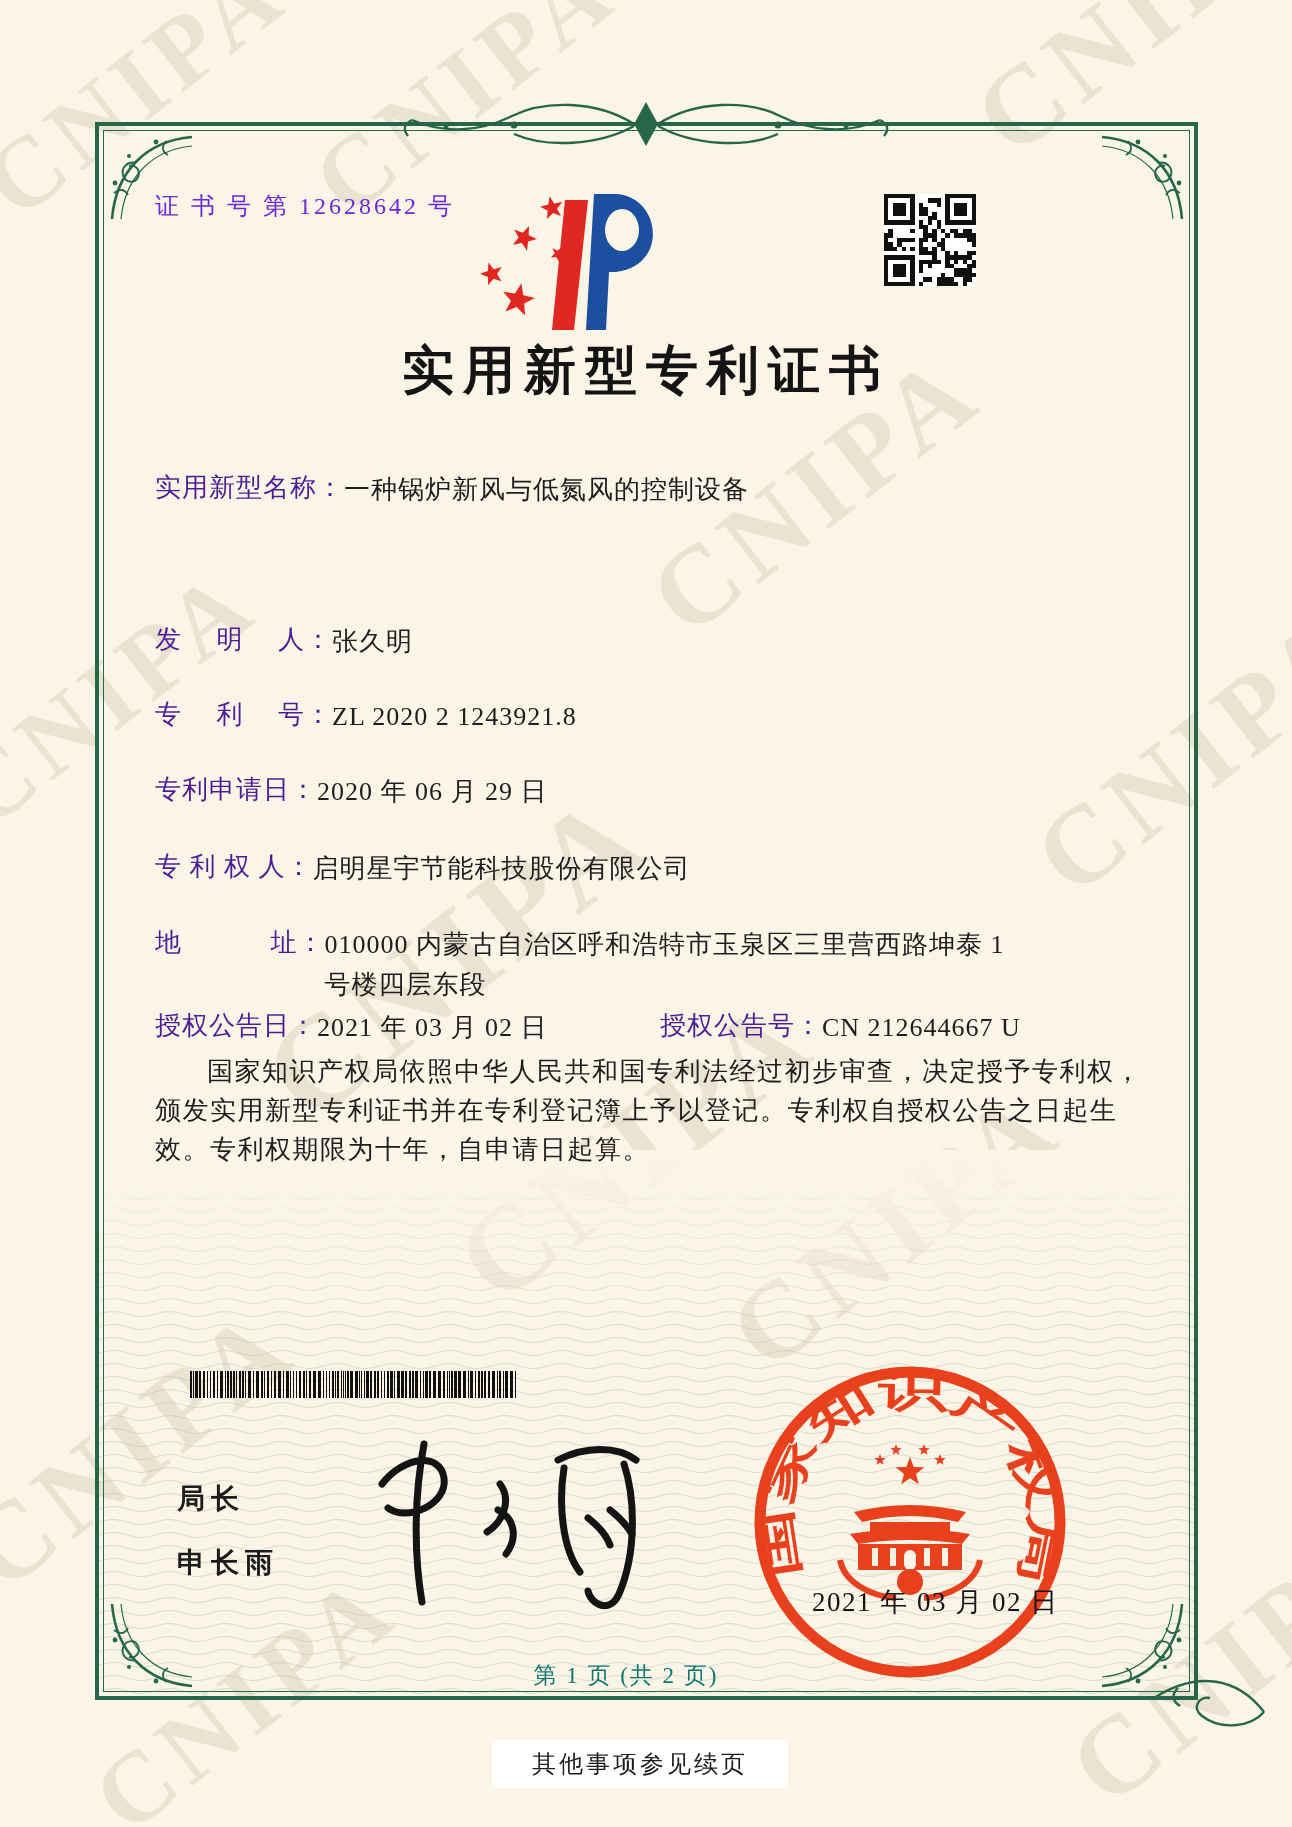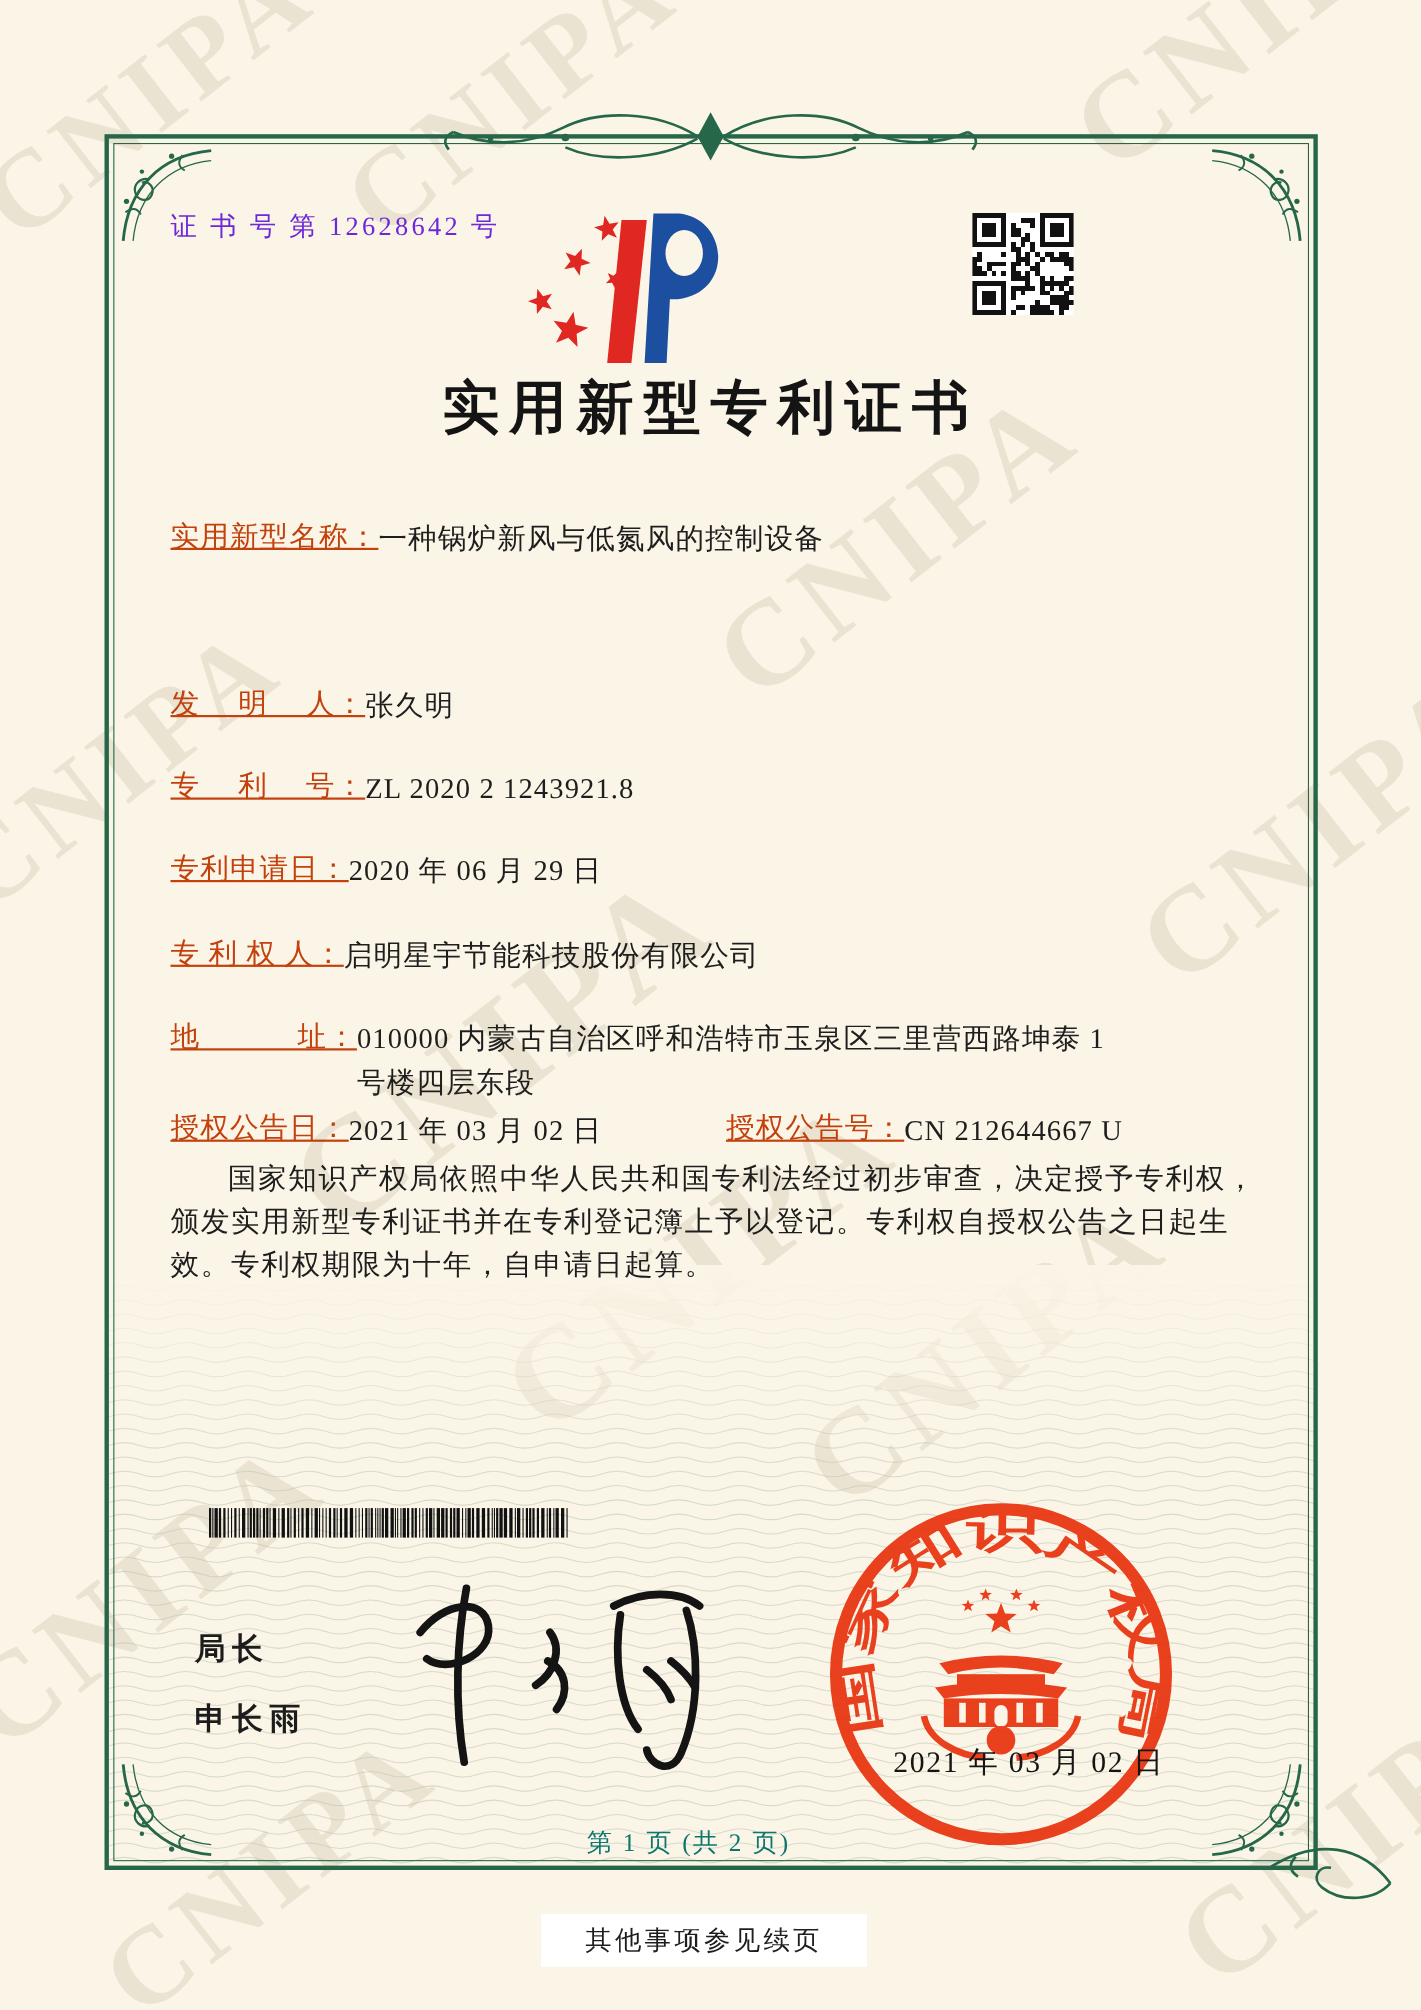--- a/index.html
+++ b/index.html
@@ -48,21 +48,21 @@
   }
   .logo{position:absolute;left:462px;top:178px;z-index:3;}
   .qr{position:absolute;left:884px;top:192px;z-index:3;}
   .title{
     position:absolute;left:0;top:336px;width:100%;
     text-align:center;font-size:52px;font-weight:bold;letter-spacing:9px;
     color:#141414;z-index:3;
   }
   
   .row{position:absolute;left:155px;font-size:26px;letter-spacing:1px;z-index:3;}
-  .flabel{color:#c2410c;text-decoration:underline;}
+  .flabel{color:#4c1d95;}
   .fvalue{
     display:inline-block;vertical-align:top;max-width:720px;
     white-space:pre-line;color:#1e1e1e;line-height:40px;
   }
   .grant-no{position:absolute;left:505px;top:0;white-space:nowrap;}
   
   .paras{
     position:absolute;left:155px;top:1052px;width:1000px;
     font-size:26px;line-height:39px;letter-spacing:1.5px;
     color:#1e1e1e;z-index:3;

